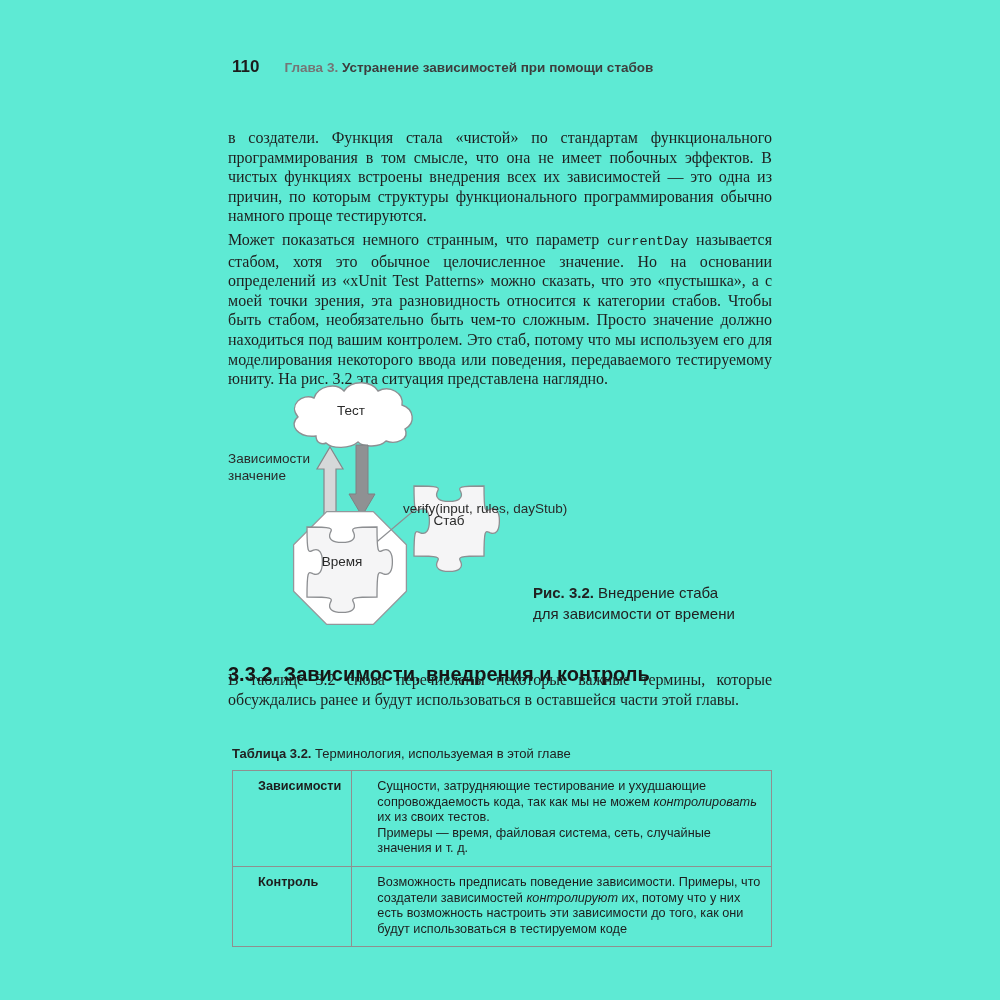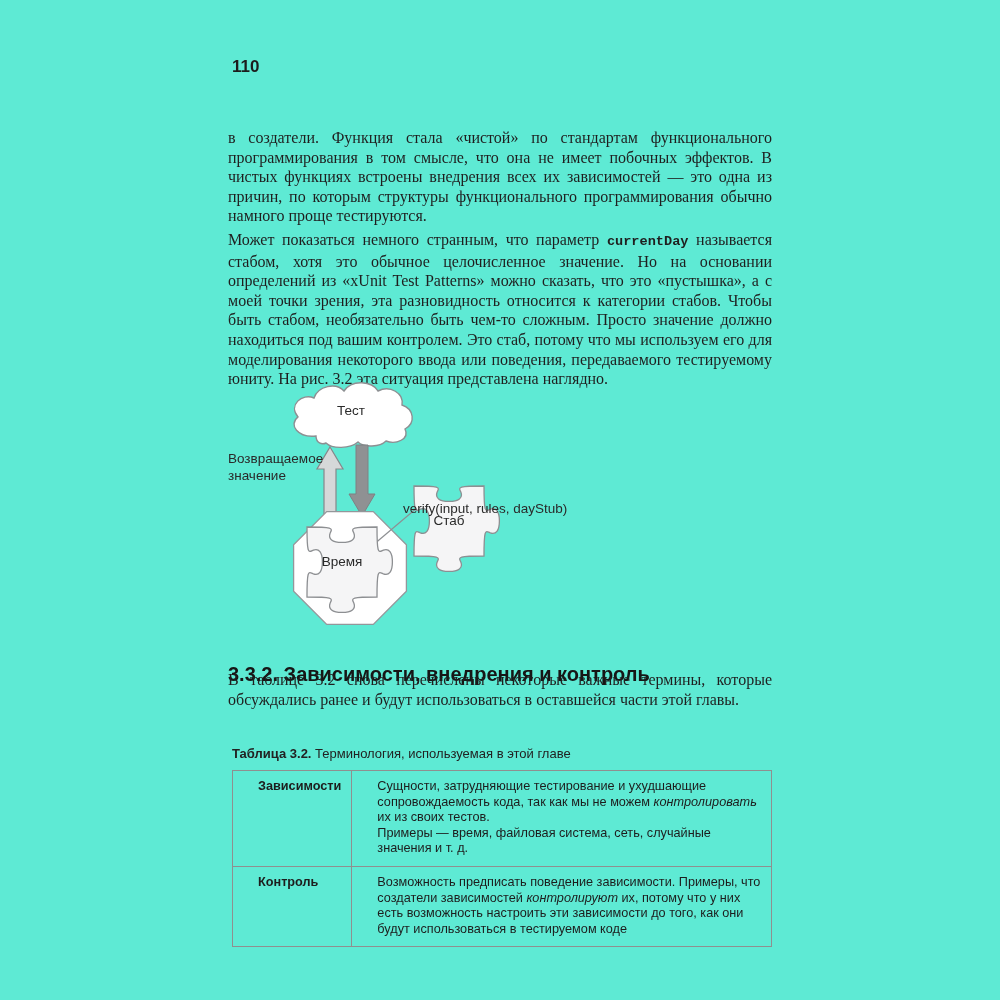--- a/index.html
+++ b/index.html
@@ -12,21 +12,21 @@
   .page-num{font-size:17px;font-weight:700;color:#1c1c1c;}
   .chapter{font-size:13.5px;font-weight:700;}
   .chapter .lbl{color:#757575;}
   .chapter .ttl{color:#3d3d3d;}
 
   .body-par{position:absolute;left:0;width:544px;font-size:16px;line-height:19.6px;
             text-align:justify;color:#1f1f1f;}
   .p1{top:112px;}
   .p2{top:214px;}
   .p3{top:654px;}
-  .mono{font-family:"Liberation Mono",monospace;font-size:13.6px;font-weight:bold;}
+  .mono{font-family:"Liberation Mono",monospace;font-size:13.6px;}
 
   .figure{position:absolute;left:0;top:381px;width:544px;height:252px;}
   .figure svg{position:absolute;left:0;top:0;}
   .fig-label{position:absolute;font-family:"Liberation Sans",sans-serif;font-size:13.5px;
              line-height:16.5px;color:#2a2a2a;}
   .lbl-cloud{left:88px;top:22px;width:70px;text-align:center;}
   .lbl-return{left:0;top:70px;width:100px;}
   .lbl-verify{left:175px;top:84px;white-space:nowrap;margin-top:36px;}
   .lbl-time{left:79px;top:173px;width:70px;text-align:center;}
   .lbl-stub{left:186px;top:132px;width:70px;text-align:center;}
@@ -45,20 +45,21 @@
   .term-table td.term{width:78px;font-weight:700;}
 </style>
 </head>
 <body>
 
 <div class="page">
   <div class="content">
 
     <div class="header">
       <span class="page-num">110</span>
+      <span class="chapter"><span class="lbl">Глава 3.</span><span class="ttl"> Устранение зависимостей при помощи стабов</span></span>
     </div>
 
     <p class="body-par p1">в создатели. Функция стала «чистой» по стандартам функционального программирования в том смысле, что она не имеет побочных эффектов. В чистых функциях встроены внедрения всех их зависимостей — это одна из причин, по которым структуры функционального программирования обычно намного проще тестируются.</p>
 
     <p class="body-par p2"><span>Может показаться немного странным, что параметр </span><span class="mono">currentDay</span><span> называется стабом, хотя это обычное целочисленное значение. Но на основании определений из «xUnit Test Patterns» можно сказать, что это «пустышка», а с моей точки зрения, эта разновидность относится к категории стабов. Чтобы быть стабом, необязательно быть чем-то сложным. Просто значение должно находиться под вашим контролем. Это стаб, потому что мы используем его для моделирования некоторого ввода или поведения, передаваемого тестируемому юниту. На рис. 3.2 эта ситуация представлена наглядно.</span></p>
 
     <div class="figure">
       <svg width="544" height="252" viewBox="0 0 544 252">
         <defs>
           <path id="pz" d="M0 0 C28 0 25.2 1.4 23.1 6.3 C21 11.9 25.2 15.4 35 15.4 C44.8 15.4 49 11.9 46.9 6.3 C44.8 1.4 42 0 70 0 C70 28 71.4 25.2 76.3 23.1 C81.9 21 85.4 25.2 85.4 35 C85.4 44.8 81.9 49 76.3 46.9 C71.4 44.8 70 42 70 70 C42 70 44.8 71.4 46.9 76.3 C49 81.9 44.8 85.4 35 85.4 C25.2 85.4 21 81.9 23.1 76.3 C25.2 71.4 28 70 0 70 C0 42 1.4 44.8 6.3 46.9 C11.9 49 15.4 44.8 15.4 35 C15.4 25.2 11.9 21 6.3 23.1 C1.4 25.2 0 28 0 0 Z"></path>
@@ -71,24 +72,25 @@
 
         <polygon points="145.3,130.6 178.4,163.7 178.4,210.3 145.3,243.4 98.7,243.4 65.6,210.3 65.6,163.7 98.7,130.6" stroke="#94969a" stroke-width="1.3" fill="#ffffff"></polygon>
 
         <line x1="190" y1="126" x2="138" y2="170" stroke="#8d8f92" stroke-width="1.2"></line>
 
         <use href="#pz" transform="translate(79,146)" stroke="#8d8f92" stroke-width="1.3" fill="#f5f5f6"></use>
         <use href="#pz" transform="translate(186,105)" stroke="#8d8f92" stroke-width="1.3" fill="#f5f5f6"></use>
       </svg>
 
       <div class="fig-label lbl-cloud">Тест</div>
-      <div class="fig-label lbl-return">Возвращаемое значение</div>
+      <div class="fig-label lbl-return">Зависимости значение</div>
       <div class="fig-label lbl-verify">verify(input, rules, dayStub)</div>
       <div class="fig-label lbl-time">Время</div>
       <div class="fig-label lbl-stub">Стаб</div>
+      <div class="caption"><span style="font-weight: 700;">Рис. 3.2.</span><span> Внедрение стаба</span><br><span>для зависимости от времени</span></div>
     </div>
 
     <h2 class="sec-heading">3.3.2. Зависимости, внедрения и контроль</h2>
 
     <p class="body-par p3">В таблице 3.2 снова перечислены некоторые важные термины, которые обсуждались ранее и будут использоваться в оставшейся части этой главы.</p>
 
     <div class="tbl-caption"><span style="font-weight: 700;">Таблица 3.2.</span><span> Терминология, используемая в этой главе</span></div>
 
     <table class="term-table">
       <tbody>

